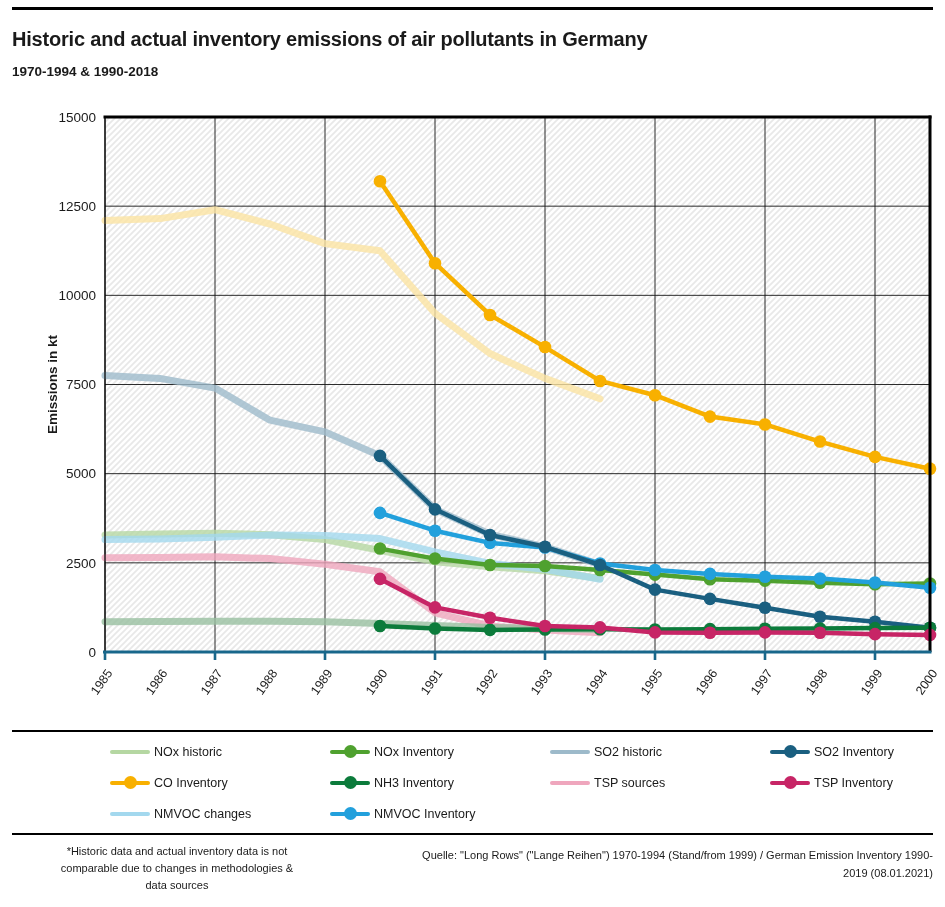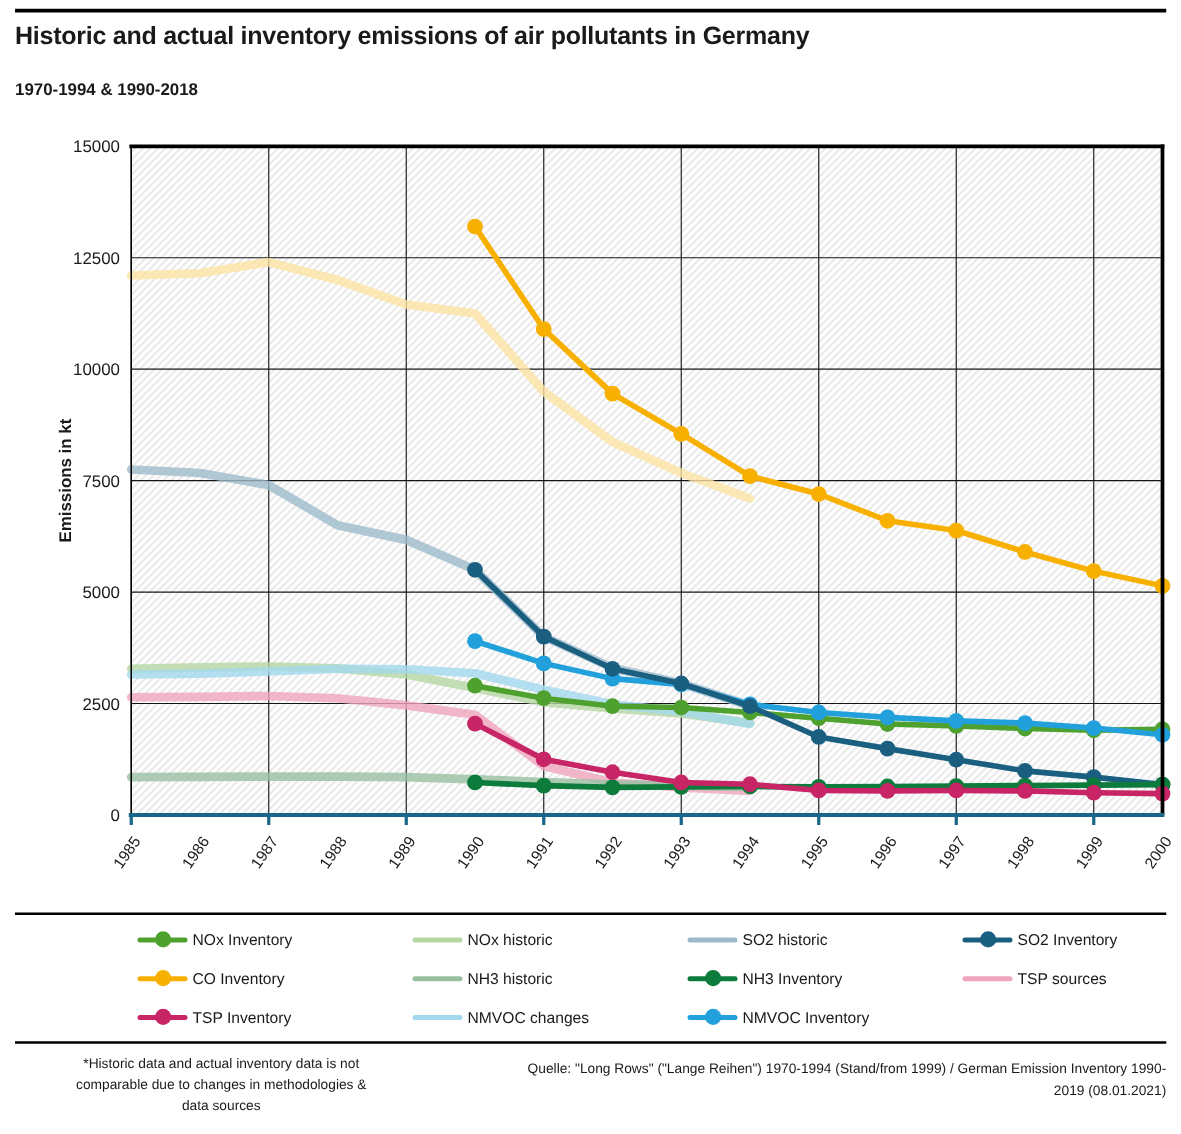--- a/index.html
+++ b/index.html
@@ -1,19 +1,19 @@
 <!DOCTYPE html>
 <html><head>
 <meta charset="utf-8">
 <style>
   html,body{margin:0;padding:0;background:#fff;}
   body{font-family:"Liberation Sans", sans-serif;color:#1a1a1a;}
   #page{position:relative;width:945px;height:907px;background:#fff;overflow:hidden;}
   .top-rule{position:absolute;left:12px;top:7px;width:921px;height:3px;background:#000;}
-  .title{position:absolute;left:12px;top:18px;width:920px;font-size:20px;font-weight:bold;letter-spacing:-0.2px;}
+  .title{position:absolute;left:12px;top:28px;width:920px;font-size:20px;font-weight:bold;letter-spacing:-0.2px;}
   .subtitle{position:absolute;left:12px;top:64px;font-size:13.5px;font-weight:bold;}
   #chart-svg{position:absolute;left:0;top:95px;}
   .legend-rule-top{position:absolute;left:12px;top:730px;width:921px;height:2px;background:#000;}
   .legend-rule-bottom{position:absolute;left:12px;top:833px;width:921px;height:2px;background:#000;}
   #legend{position:absolute;left:110px;top:736px;width:832px;display:grid;grid-template-columns:repeat(4,220px);grid-auto-rows:31px;align-items:center;}
   .legend-item{display:flex;align-items:center;height:22px;}
   .swatch{position:relative;width:40px;height:14px;flex:0 0 40px;margin-right:4px;}
   .swatch .line{position:absolute;left:0;right:0;top:5px;height:4.5px;border-radius:2px;}
   .swatch .dot{position:absolute;left:13.5px;top:0.5px;width:13px;height:13px;border-radius:50%;}
   .legend-label{font-size:12.5px;white-space:nowrap;}
@@ -174,56 +174,50 @@
       <text transform="translate(828,578) rotate(-55)" text-anchor="end" font-size="12.5" fill="#1a1a1a">1998</text>
       <text transform="translate(883,578) rotate(-55)" text-anchor="end" font-size="12.5" fill="#1a1a1a">1999</text>
       <text transform="translate(938,578) rotate(-55)" text-anchor="end" font-size="12.5" fill="#1a1a1a">2000</text>
       <text transform="translate(57,289.5) rotate(-90)" text-anchor="middle" font-size="13.5" font-weight="bold" fill="#1a1a1a">Emissions in kt</text>
     </svg>
 
   <div class="legend-rule-top"></div>
   <div id="legend">
       <div class="legend-item">
         <span class="swatch">
+          <span class="line" style="background: rgb(181, 215, 162);"></span>
+        </span>
+        <span class="legend-label">NOx historic</span>
+      </div>
+      <div class="legend-item">
+        <span class="swatch">
           <span class="line" style="background: rgb(79, 161, 47);"></span>
           <span class="dot" style="background: rgb(79, 161, 47);"></span>
         </span>
         <span class="legend-label">NOx Inventory</span>
       </div>
       <div class="legend-item">
         <span class="swatch">
-          <span class="line" style="background: rgb(181, 215, 162);"></span>
-        </span>
-        <span class="legend-label">NOx historic</span>
-      </div>
-      <div class="legend-item">
-        <span class="swatch">
           <span class="line" style="background: rgb(157, 186, 202);"></span>
         </span>
         <span class="legend-label">SO2 historic</span>
       </div>
       <div class="legend-item">
         <span class="swatch">
           <span class="line" style="background: rgb(26, 95, 128);"></span>
           <span class="dot" style="background: rgb(26, 95, 128);"></span>
         </span>
         <span class="legend-label">SO2 Inventory</span>
       </div>
       <div class="legend-item">
         <span class="swatch">
           <span class="line" style="background: rgb(248, 176, 0);"></span>
           <span class="dot" style="background: rgb(248, 176, 0);"></span>
         </span>
         <span class="legend-label">CO Inventory</span>
-      </div>
-      <div class="legend-item">
-        <span class="swatch">
-          <span class="line" style="background: rgb(152, 191, 160);"></span>
-        </span>
-        <span class="legend-label">NH3 historic</span>
       </div>
       <div class="legend-item">
         <span class="swatch">
           <span class="line" style="background: rgb(12, 123, 59);"></span>
           <span class="dot" style="background: rgb(12, 123, 59);"></span>
         </span>
         <span class="legend-label">NH3 Inventory</span>
       </div>
       <div class="legend-item">
         <span class="swatch">

